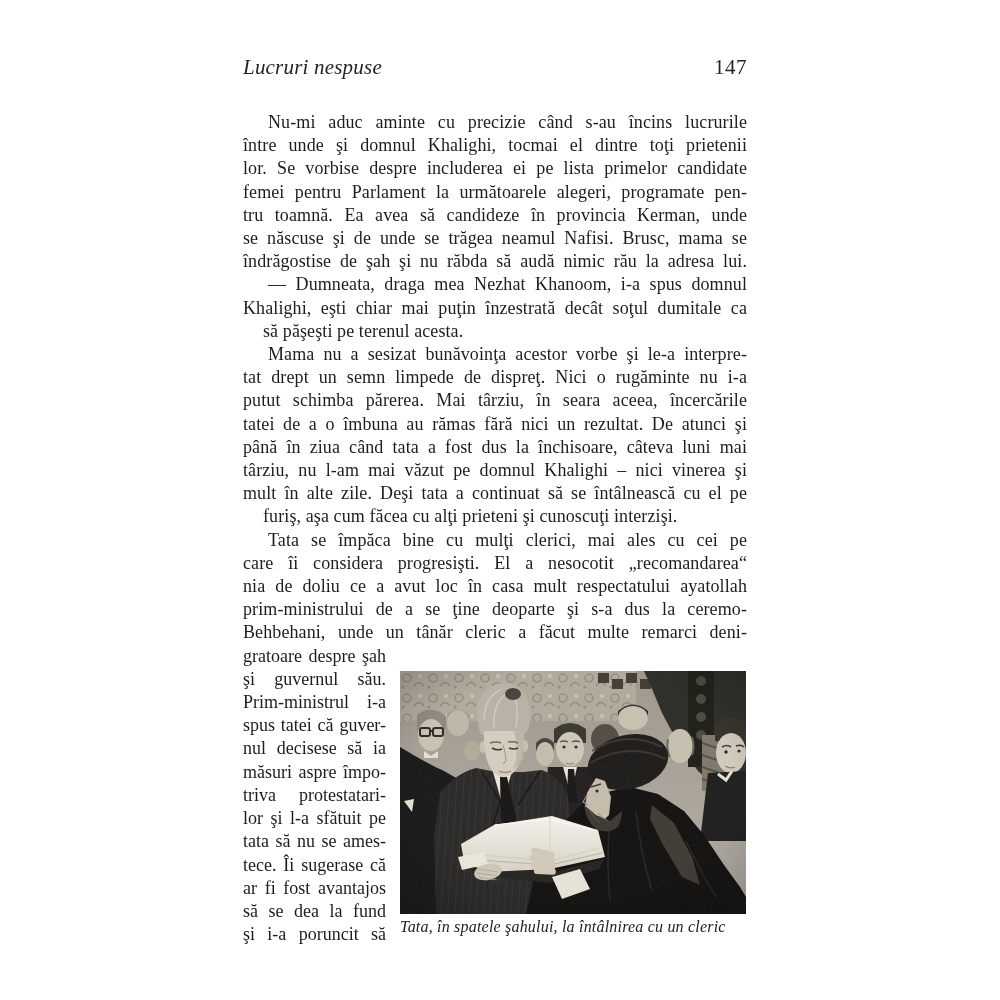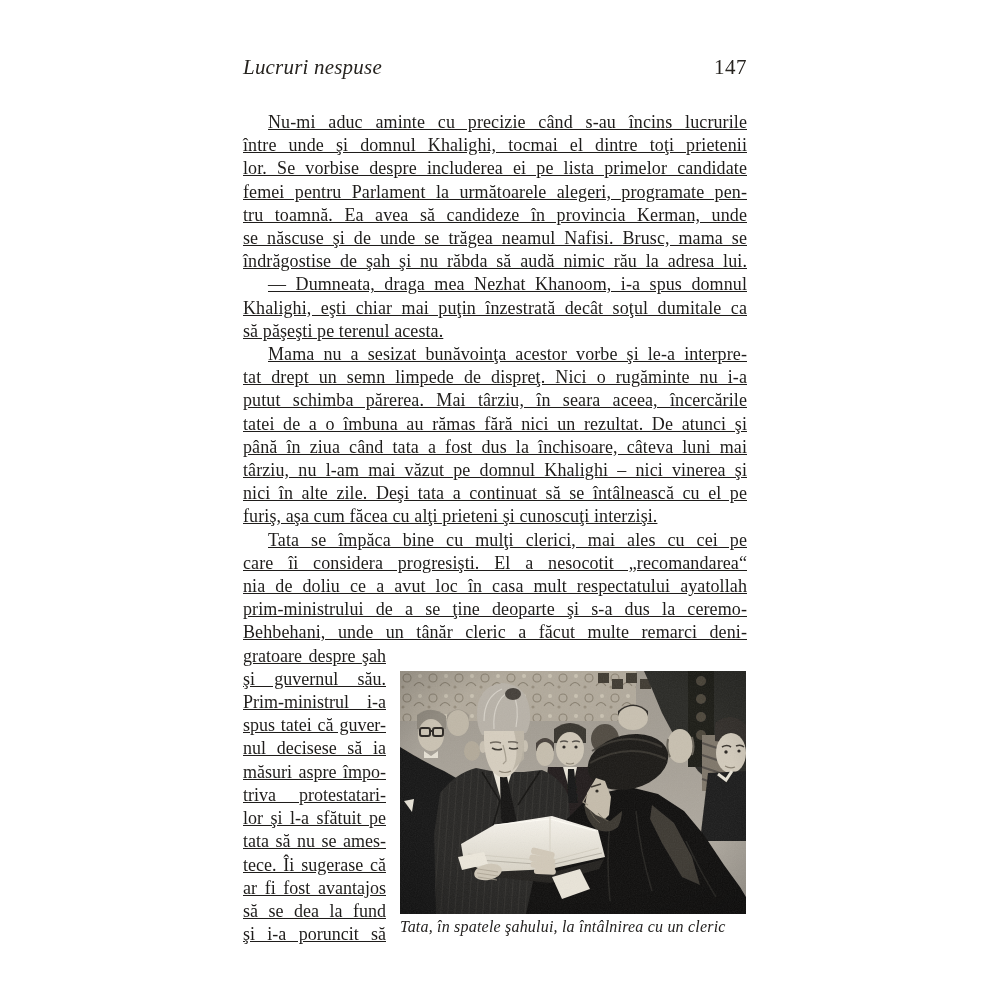--- a/index.html
+++ b/index.html
@@ -14,24 +14,23 @@
     display:flex;justify-content:space-between;align-items:baseline;
     font-size:21px;line-height:20px;height:20px;margin-bottom:34px;
     color:#26231f;
   }
   .running-title{font-style:italic;letter-spacing:.2px;}
   .page-number{letter-spacing:.5px;}
   .bodytext .line{
     font-size:18px;line-height:23.2px;
     text-align:justify;text-align-last:justify;
     letter-spacing:.1px;
-    text-decoration:underline;
   }
   .bodytext .line.indent{text-indent:25px;}
-  .bodytext .line.align-left{text-align-last:left;}
+  .bodytext .line.align-left{text-align-last:left;margin-left:20px;}
   .wrap-region{display:flex;align-items:flex-start;}
   .narrow-col{width:157px;padding-right:13px;box-sizing:border-box;}
   .narrow-col .line{letter-spacing:0;}
   .figure{width:347px;padding-top:25px;}
   .photo-frame{width:346px;height:243px;display:block;}
   .caption{
     font-style:italic;font-size:16px;line-height:20px;margin-top:3px;
     color:#242220;letter-spacing:.2px;white-space:nowrap;
   }
 </style>
@@ -62,21 +61,21 @@
             <div class="line">Khalighi, eşti chiar mai puţin înzestrată decât soţul dumitale ca</div>
             <div class="line align-left">să păşeşti pe terenul acesta.</div>
           </div>
           <div>
             <div class="line indent">Mama nu a sesizat bunăvoinţa acestor vorbe şi le-a interpre-</div>
             <div class="line">tat drept un semn limpede de dispreţ. Nici o rugăminte nu i-a</div>
             <div class="line">putut schimba părerea. Mai târziu, în seara aceea, încercările</div>
             <div class="line">tatei de a o îmbuna au rămas fără nici un rezultat. De atunci şi</div>
             <div class="line">până în ziua când tata a fost dus la închisoare, câteva luni mai</div>
             <div class="line">târziu, nu l-am mai văzut pe domnul Khalighi – nici vinerea şi</div>
-            <div class="line">nici în alte zile. Deşi tata a continuat să se întâlnească cu el pe</div>
+            <div class="line">mult în alte zile. Deşi tata a continuat să se întâlnească cu el pe</div>
             <div class="line align-left">furiş, aşa cum făcea cu alţi prieteni şi cunoscuţi interzişi.</div>
           </div>
           <div>
             <div class="line indent">Tata se împăca bine cu mulţi clerici, mai ales cu cei pe</div>
             <div class="line">care îi considera progresişti. El a nesocotit „recomandarea“</div>
             <div class="line">nia de doliu ce a avut loc în casa mult respectatului ayatollah</div>
             <div class="line">prim-ministrului de a se ţine deoparte şi s-a dus la ceremo-</div>
             <div class="line">Behbehani, unde un tânăr cleric a făcut multe remarci deni-</div>
           </div>
         </div>

